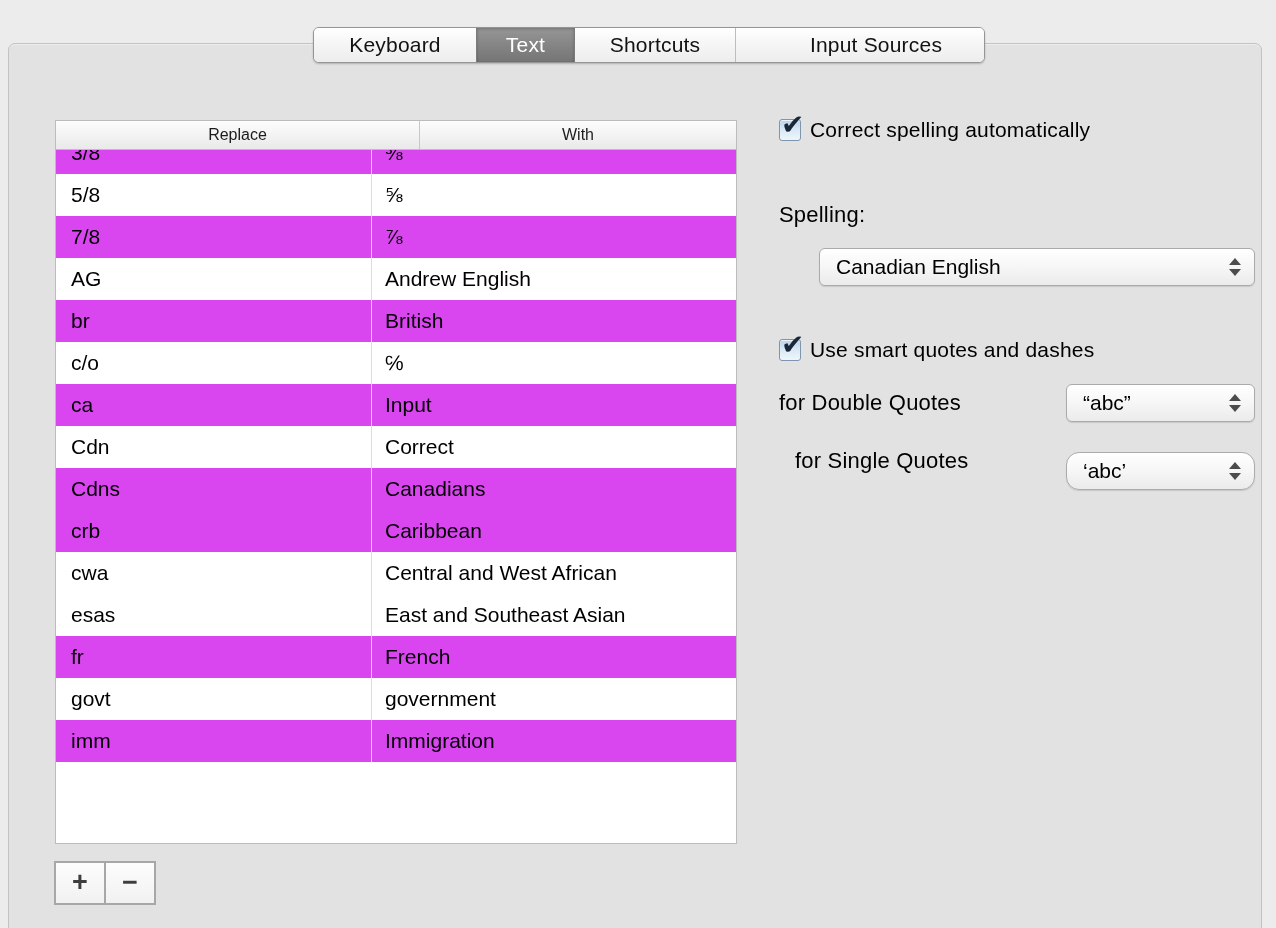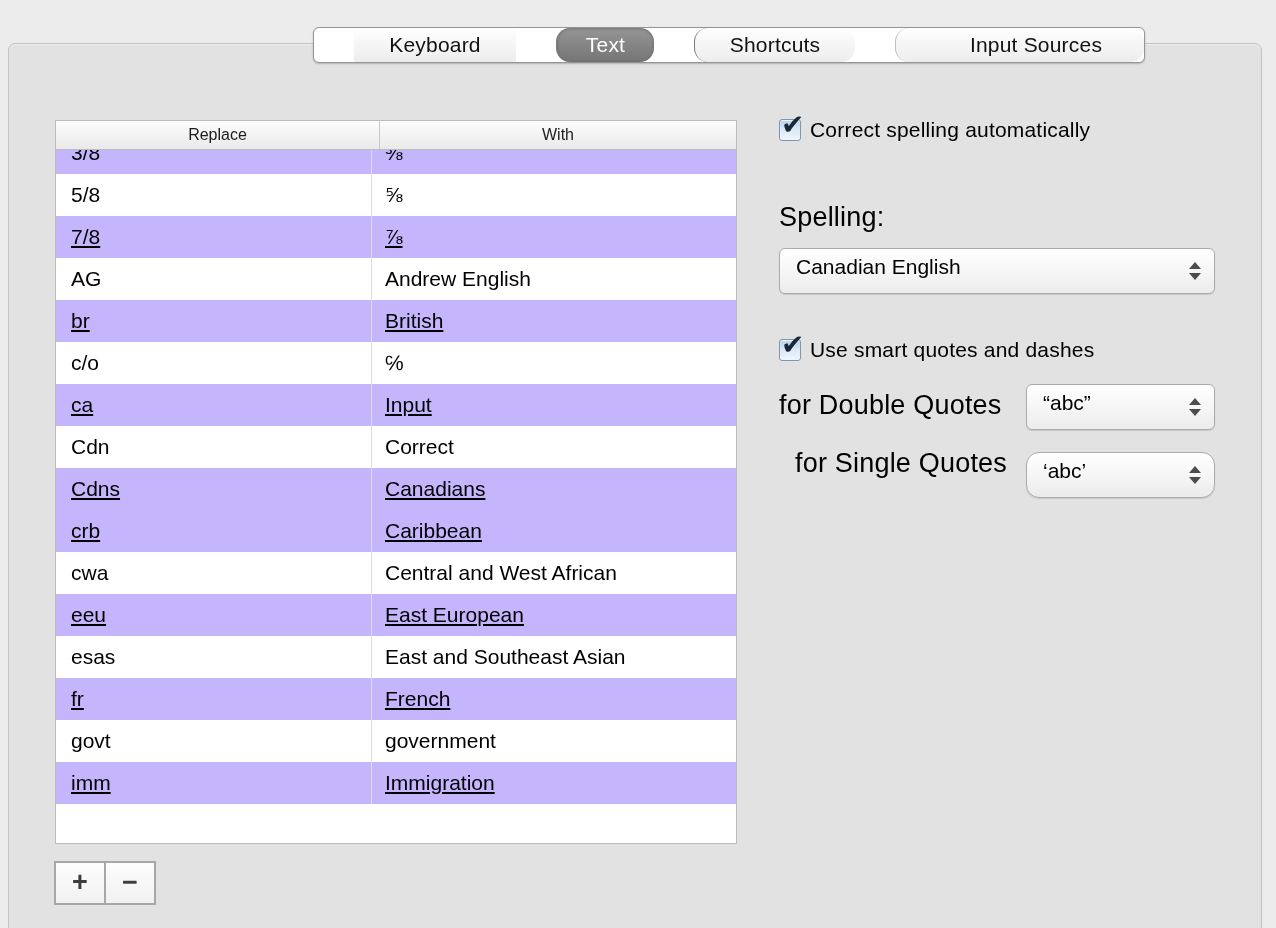--- a/index.html
+++ b/index.html
@@ -19,23 +19,23 @@
   
   .tabbar{
     position:absolute;left:313px;top:27px;height:34px;display:flex;
     border:1px solid #959595;border-radius:6px;overflow:hidden;
     background:#fff;box-shadow:0 1px 2px rgba(0,0,0,.22);z-index:5;
   }
   .tab{
     height:34px;line-height:34px;text-align:center;font-size:21px;
     letter-spacing:.2px;
     background:linear-gradient(180deg,#ffffff 0%,#f4f4f4 55%,#ededed 100%);
-    color:#111;cursor:default;margin-left:40px;
-  }
-  .tab + .tab{border-left:1px solid #bdbdbd;border-radius:14px;}
+    color:#111;cursor:default;
+  }
+  .tab + .tab{border-left:1px solid #bdbdbd;}
   .tab:nth-child(1){width:162px;}
   .tab:nth-child(2){width:97px;}
   .tab:nth-child(3){width:160px;}
   .tab:nth-child(4){width:216px;padding-left:32px;}
   .tab.selected{
     background:linear-gradient(180deg,#969696 0%,#838383 55%,#757575 100%);
     color:#fff;border-left-color:#7a7a7a;
     box-shadow:inset 0 1px 3px rgba(0,0,0,.25);
   }
   .tab.selected + .tab{border-left-color:#7a7a7a;}
@@ -45,61 +45,61 @@
     position:absolute;left:55px;top:120px;width:682px;height:724px;
     background:#fff;border:1px solid #bcbcbc;box-sizing:border-box;
   }
   .thead{
     display:flex;height:28px;
     background:linear-gradient(180deg,#fdfdfd 0%,#f3f3f3 50%,#e9e9e9 100%);
     border-bottom:1px solid #bdbdbd;
     font-size:16px;color:#1c1c1c;
   }
   .th{line-height:27px;text-align:center;}
-  .th.replace{width:324px;border-right:1px solid #c8c8c8;box-sizing:border-box;}
+  .th.replace{width:364px;border-right:1px solid #c8c8c8;box-sizing:border-box;}
   .th.with{flex:1;}
   .tbody{height:695px;overflow:hidden;}
   .row{display:flex;height:42px;line-height:42px;font-size:21px;}
-  .row.stripe{background:#c4b5fd;text-decoration:underline;}
+  .row.stripe{background:#d946ef;}
   .row .cell-replace{width:316px;padding-left:15px;box-sizing:border-box;border-right:1px solid #dcdcdc;overflow:hidden;white-space:nowrap;}
   .row .cell-with{flex:1;padding-left:13px;overflow:hidden;white-space:nowrap;}
   .row.partial{height:24px;overflow:hidden;position:relative;}
   .row.partial .inner{position:absolute;left:0;top:-18px;width:100%;display:flex;height:42px;line-height:42px;}
 
   
   .addremove{
     position:absolute;left:54px;top:861px;display:flex;
     border:2px solid #a7a7a7;background:linear-gradient(180deg,#fdfdfd,#f1f1f1);
   }
   .ar-btn{
     width:48px;height:40px;line-height:38px;text-align:center;
     font-size:27px;font-weight:bold;color:#3d3d3d;cursor:default;
   }
   .ar-btn + .ar-btn{border-left:2px solid #a7a7a7;}
 
   
-  .ctl-label{position:absolute;font-size:27px;letter-spacing:.2px;color:#000;}
+  .ctl-label{position:absolute;font-size:22px;letter-spacing:.2px;color:#000;}
   .check-row{position:absolute;display:flex;align-items:center;}
   .checkbox{
     position:relative;width:20px;height:20px;margin-right:9px;flex:0 0 auto;
     border:1px solid #7f95ac;border-radius:3px;
     background:linear-gradient(180deg,#b7d1e9 0%,#d8e8f5 45%,#eef6fc 100%);
     box-shadow:inset 0 1px 1px rgba(255,255,255,.8);
   }
   .checkbox .mark{
     position:absolute;left:1px;top:-12px;font-size:28px;font-weight:bold;
     color:#19273b;text-shadow:0 1px 0 rgba(255,255,255,.3);
   }
   .check-row .check-label{font-size:21px;letter-spacing:.2px;line-height:22px;}
   .popup{
-    position:absolute;height:46px;box-sizing:border-box;
+    position:absolute;height:38px;box-sizing:border-box;
     border:1px solid #ababab;border-radius:6px;
     background:linear-gradient(180deg,#ffffff 0%,#f5f5f5 55%,#ebebeb 100%);
     box-shadow:0 1px 1px rgba(0,0,0,.12), inset 0 1px 0 #fff;
-    font-size:21px;line-height:36px;padding-left:16px;cursor:default;
+    font-size:21px;line-height:36px;padding-left:16px;cursor:default;margin-left:40px;
   }
   .popup .arrows{
     position:absolute;right:13px;top:50%;transform:translateY(-50%);
     display:flex;flex-direction:column;align-items:center;gap:4px;
   }
   .arrow-up{width:0;height:0;border-left:6px solid transparent;border-right:6px solid transparent;border-bottom:7px solid #4c4c4c;}
   .arrow-down{width:0;height:0;border-left:6px solid transparent;border-right:6px solid transparent;border-top:7px solid #4c4c4c;}
 </style>
 </head>
 <body>
@@ -158,24 +158,20 @@
         <div class="cell-with">Canadians</div>
       </div>
       <div class="row stripe">
         <div class="cell-replace">crb</div>
         <div class="cell-with">Caribbean</div>
       </div>
       <div class="row">
         <div class="cell-replace">cwa</div>
         <div class="cell-with">Central and West African</div>
       </div>
-      <div class="row stripe">
-        <div class="cell-replace">eeu</div>
-        <div class="cell-with">East European</div>
-      </div>
       <div class="row">
         <div class="cell-replace">esas</div>
         <div class="cell-with">East and Southeast Asian</div>
       </div>
       <div class="row stripe">
         <div class="cell-replace">fr</div>
         <div class="cell-with">French</div>
       </div>
       <div class="row">
         <div class="cell-replace">govt</div>

